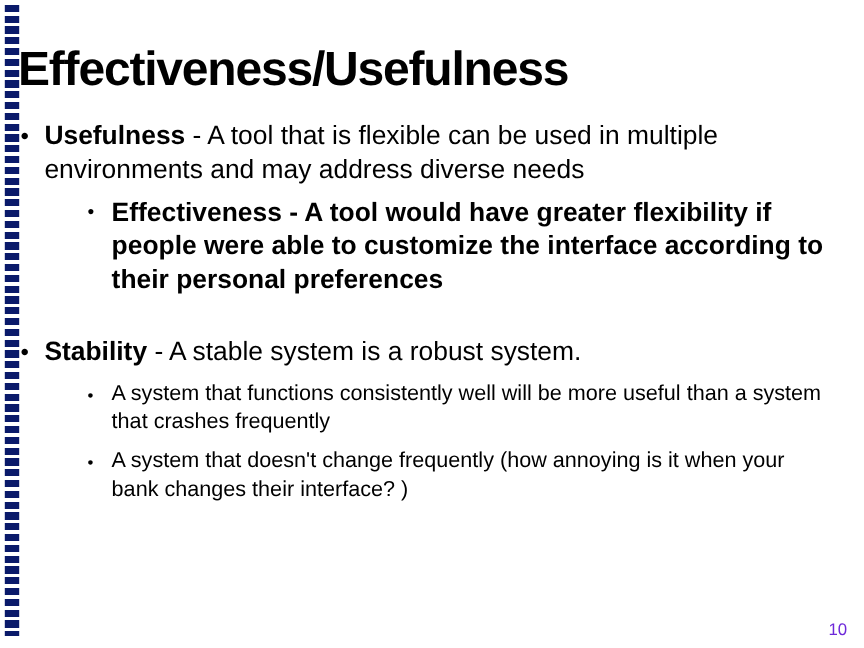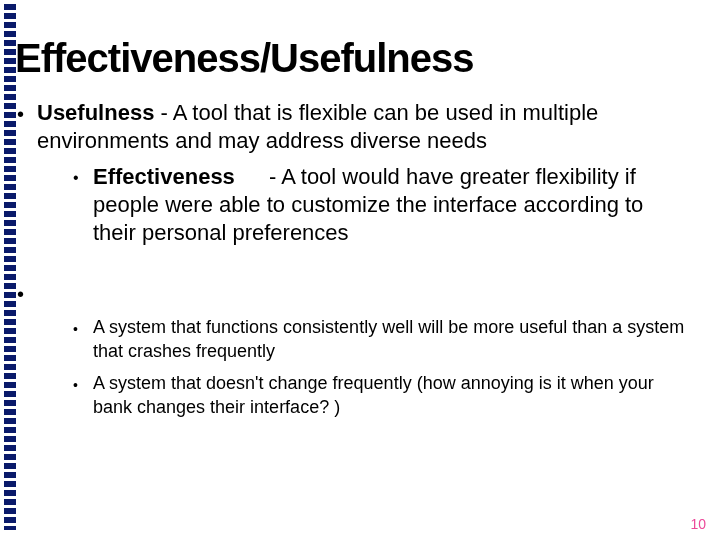--- a/index.html
+++ b/index.html
@@ -89,21 +89,21 @@
   }
   .sub-small .bullet {
     font-size: 14px;
     line-height: 24px;
   }
   .page-number {
     position: absolute;
     right: 14px;
     bottom: 8px;
     font-size: 14px;
-    color: #ec4899;
+    color: #6d28d9;
   }
 </style>
 </head>
 <body>
 
 <div class="left-rail"></div>
 
 <div class="slide">
 
   <h1 class="title">Effectiveness/Usefulness</h1>
@@ -113,28 +113,31 @@
     <div class="item">
       <div class="bullet">•</div>
       <div class="text">
         <span class="text-b">Usefulness</span><span> - A tool that is flexible can be used in multiple environments and may address diverse needs</span>
       </div>
     </div>
 
     <div class="item sub">
       <div class="bullet">•</div>
       <div class="text" style="font-weight:400;">
-        <span style="font-weight:700;">Effectiveness</span><span style="font-weight:400;margin-left:28px;"> - A tool would have greater flexibility if people were able to customize the interface according to their personal preferences</span>
+        <span style="font-weight:700;">Effectiveness</span><span style="font-weight:700;"> - A tool would have greater flexibility if people were able to customize the interface according to their personal preferences</span>
       </div>
     </div>
 
     <div class="block-gap"></div>
 
     <div class="item">
       <div class="bullet">•</div>
+      <div class="text">
+        <span class="text-b">Stability</span><span> - A stable system is a robust system.</span>
+      </div>
     </div>
 
     <div class="item sub sub-small">
       <div class="bullet">•</div>
       <div class="text">
         <span>A system that functions consistently well will be more useful than a system that crashes frequently</span>
       </div>
     </div>
 
     <div class="item sub sub-small">

